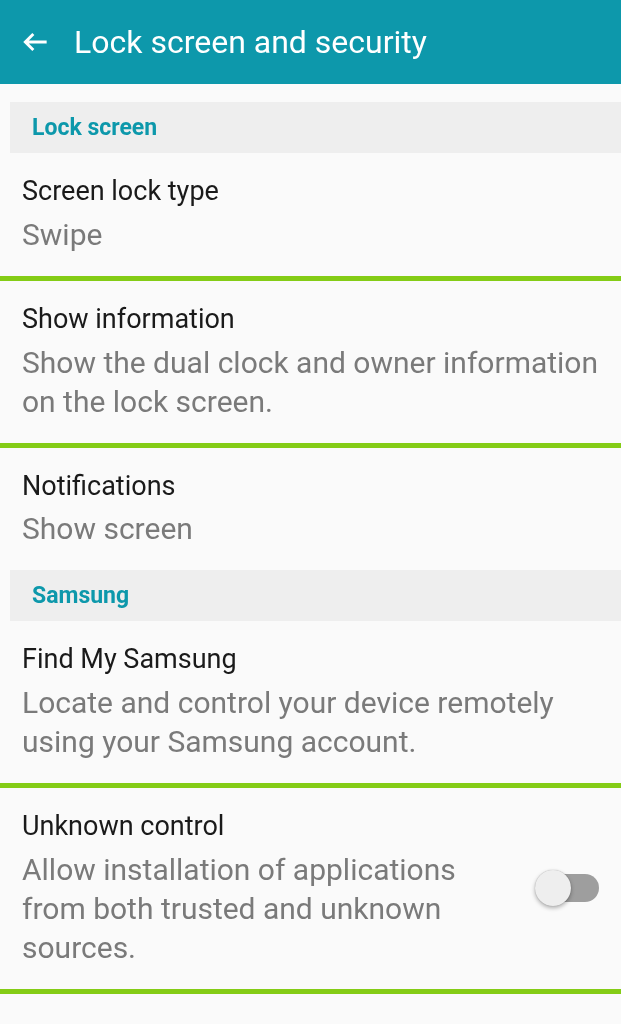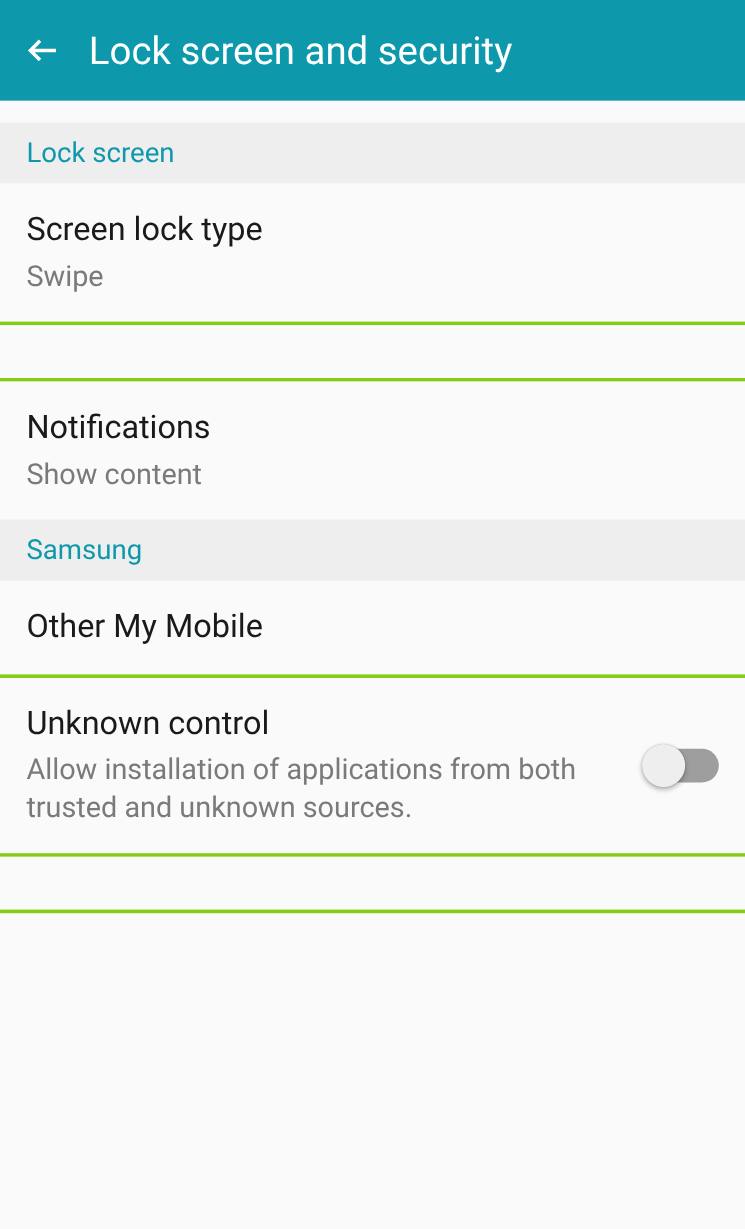--- a/index.html
+++ b/index.html
@@ -43,44 +43,45 @@
     }
     .spacer {
       height: 18px;
       background: #fafafa;
     }
     .section-header {
       background: #eeeeee;
       padding: 12px 22px 12px 22px;
       color: #0d98ab;
       font-size: 23px;
-      font-weight: 400;
+      font-weight: 700;
+      margin-left: 10px;
     }
     .settings-item {
       background: #fafafa;
       padding: 22px 22px;
-      border-bottom: 3px solid #84cc16;
+      border-bottom: 5px solid #84cc16;
       cursor: pointer;
       display: flex;
       align-items: center;
       justify-content: space-between;
       gap: 12px;
     }
     .settings-item .text {
       flex: 1;
     }
     .item-title {
       color: #1a1a1a;
       font-size: 27px;
       font-weight: 400;
       line-height: 1.25;
     }
     .item-subtitle {
       color: #7a7a7a;
-      font-size: 24px;
+      font-size: 30px;
       font-weight: 400;
       line-height: 1.3;
       margin-top: 6px;
     }
     .toggle {
       position: relative;
       width: 62px;
       height: 28px;
       background: #9e9e9e;
       border-radius: 14px;
@@ -116,35 +117,38 @@
 
 <div class="settings-item">
   <div class="text">
     <div class="item-title">Screen lock type</div>
     <div class="item-subtitle">Swipe</div>
   </div>
 </div>
 
 <div class="settings-item">
   <div class="text">
+    <div class="item-title">Show information</div>
+    <div class="item-subtitle">Show the dual clock and owner information on the lock screen.</div>
   </div>
 </div>
 
 <div class="settings-item" style="border-bottom:none;">
   <div class="text">
     <div class="item-title">Notifications</div>
-    <div class="item-subtitle">Show content</div>
+    <div class="item-subtitle">Show screen</div>
   </div>
 </div>
 
 <div class="section-header">Samsung</div>
 
 <div class="settings-item">
   <div class="text">
-    <div class="item-title">Other My Mobile</div>
+    <div class="item-title">Find My Samsung</div>
+    <div class="item-subtitle">Locate and control your device remotely using your Samsung account.</div>
   </div>
 </div>
 
 <div class="settings-item">
   <div class="text">
     <div class="item-title">Unknown control</div>
     <div class="item-subtitle">Allow installation of applications from both trusted and unknown sources.</div>
   </div>
   <div class="toggle">
     <div class="toggle-knob"></div>

